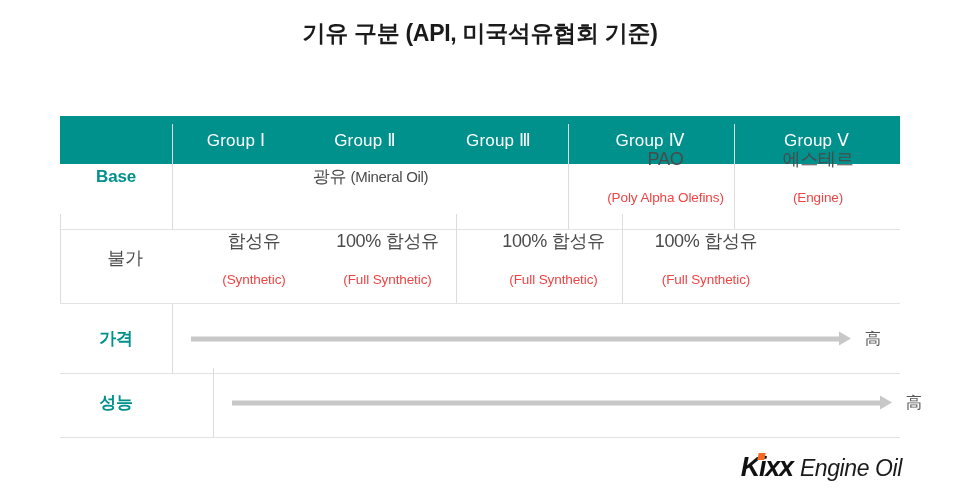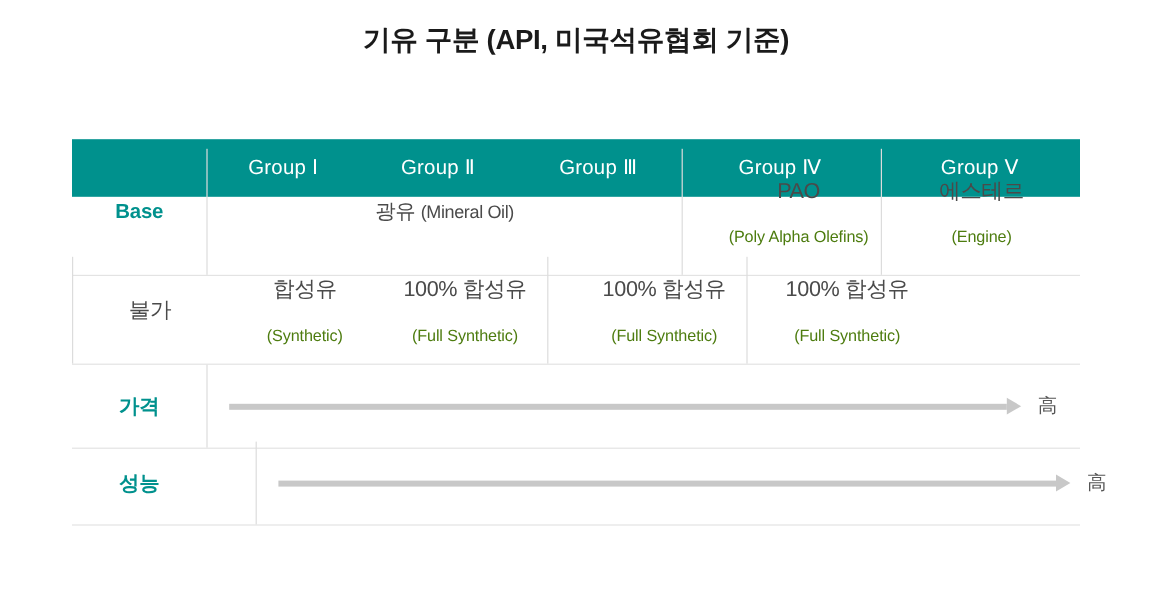--- a/index.html
+++ b/index.html
@@ -131,21 +131,21 @@
     font-size: 18px;
     color: #4a4a4a;
     letter-spacing: -0.3px;
     line-height: 1.25;
   }
   .main-text.inline-en {
     font-size: 17px;
   }
   .sub-text {
     font-size: 13.5px;
-    color: #4d7c0f;
+    color: #ef4444;
     margin-top: 19px;
     letter-spacing: -0.1px;
   }
   .en-suffix {
     font-size: 15px;
     color: #4a4a4a;
   }
 
   
   .arrowbody {
@@ -296,14 +296,21 @@
         <div class="arrow-wrap">
           <div class="arrow-line"></div>
           <div class="arrow-head"></div>
           <div class="arrow-end-label">高</div>
         </div>
       </div>
     </div>
 
   </div>
 
+  <div class="logo">
+    <span class="logo-mark">
+      <span>Kixx</span>
+      <span class="logo-accent"></span>
+    </span>
+    <span class="logo-word">Engine Oil</span>
+  </div>
 
 </div>
 
 </body></html>

